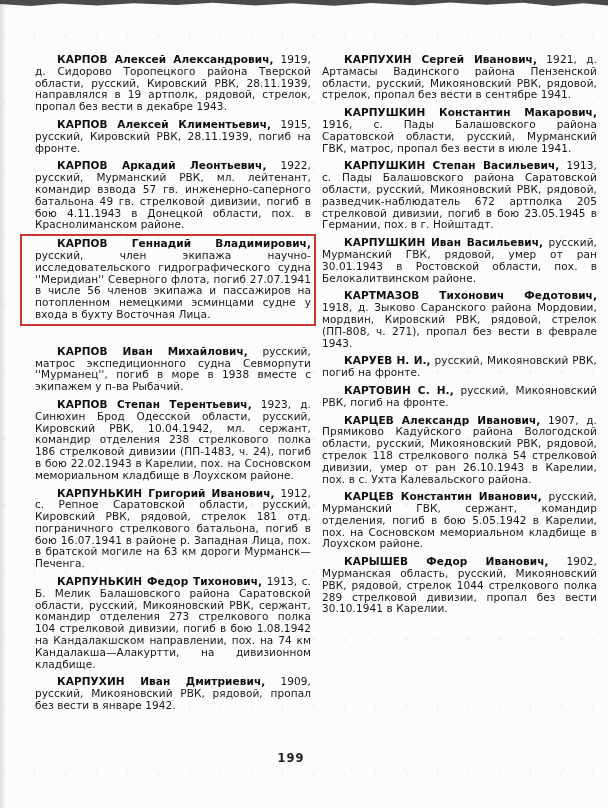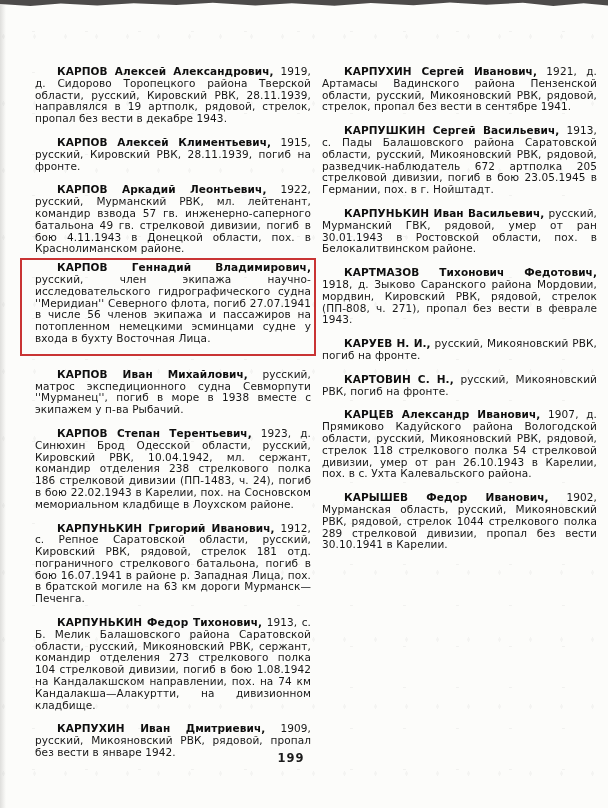--- a/index.html
+++ b/index.html
@@ -49,28 +49,28 @@
     width: 276px;
     text-align: justify;
     font-size: 10.5px;
     line-height: 11.8px;
     letter-spacing: 0.1px;
     hyphens: auto;
     -webkit-hyphens: auto;
   }
   .col-right { width: 275px; }
   p.entry {
-    margin: 12px 0 6px 0;
+    margin: 0 0 6px 0;
     text-indent: 22px;
   }
   p.entry b { font-weight: bold; color: #0f0f0f; }
   p.entry.highlight {
     border: 2px solid var(--highlight-color, #c93434);
-    margin: -3px -5px 13px -15px;
-    padding: 2px 3px 9px 13px;
+    margin: -3px -5px 20px -15px;
+    padding: 2px 3px 3px 13px;
   }
   .page-number {
     position: absolute;
     top: 751px;
     left: 246px;
     width: 90px;
     text-align: center;
     font-size: 11.5px;
     font-weight: bold;
     letter-spacing: 1px;
@@ -90,23 +90,25 @@
         <p class="entry"><b>КАРПОВ Аркадий Леонтьевич,</b> <span>1922, русский, Мурманский РВК, мл. лейтенант, командир взвода 57 гв. инженерно-саперного батальона 49 гв. стрелковой дивизии, погиб в бою 4.11.1943 в Донецкой области, пох. в Краснолиманском районе.</span></p>
         <p class="entry highlight"><b>КАРПОВ Геннадий Владимирович,</b> <span>русский, член экипажа научно-исследовательского гидрографического судна ''Меридиан'' Северного флота, погиб 27.07.1941 в числе 56 членов экипажа и пассажиров на потопленном немецкими эсминцами судне у входа в бухту Восточная Лица.</span></p>
         <p class="entry"><b>КАРПОВ Иван Михайлович,</b> <span>русский, матрос экспедиционного судна Севморпути ''Мурманец'', погиб в море в 1938 вместе с экипажем у п-ва Рыбачий.</span></p>
         <p class="entry"><b>КАРПОВ Степан Терентьевич,</b> <span>1923, д. Синюхин Брод Одесской области, русский, Кировский РВК, 10.04.1942, мл. сержант, командир отделения 238 стрелкового полка 186 стрелковой дивизии (ПП-1483, ч. 24), погиб в бою 22.02.1943 в Карелии, пох. на Сосновском мемориальном кладбище в Лоухском районе.</span></p>
         <p class="entry"><b>КАРПУНЬКИН Григорий Иванович,</b> <span>1912, с. Репное Саратовской области, русский, Кировский РВК, рядовой, стрелок 181 отд. пограничного стрелкового батальона, погиб в бою 16.07.1941 в районе р. Западная Лица, пох. в братской могиле на 63 км дороги Мурманск—Печенга.</span></p>
         <p class="entry"><b>КАРПУНЬКИН Федор Тихонович,</b> <span>1913, с. Б. Мелик Балашовского района Саратовской области, русский, Микояновский РВК, сержант, командир отделения 273 стрелкового полка 104 стрелковой дивизии, погиб в бою 1.08.1942 на Кандалакшском направлении, пох. на 74 км Кандалакша—Алакуртти, на дивизионном кладбище.</span></p>
         <p class="entry"><b>КАРПУХИН Иван Дмитриевич,</b> <span>1909, русский, Микояновский РВК, рядовой, пропал без вести в январе 1942.</span></p>
       </div>
     <div class="col col-right" id="col-right">
         <p class="entry"><b>КАРПУХИН Сергей Иванович,</b> <span>1921, д. Артамасы Вадинского района Пензенской области, русский, Микояновский РВК, рядовой, стрелок, пропал без вести в сентябре 1941.</span></p>
-        <p class="entry"><b>КАРПУШКИН Сергей Васильевич,</b> <span>1913, с. Пады Балашовского района Саратовской области, русский, Микояновский РВК, рядовой, разведчик-наблюдатель 672 артполка 205 стрелковой дивизии, погиб в бою 23.05.1945 в Германии, пох. в г. Нойштадт.</span></p>
-        <p class="entry"><b>КАРПУНЬКИН Иван Васильевич,</b> <span>русский, Мурманский ГВК, рядовой, умер от ран 30.01.1943 в Ростовской области, пох. в Белокалитвинском районе.</span></p>
+        <p class="entry"><b>КАРПУШКИН Константин Макарович,</b> <span>1916, с. Пады Балашовского района Саратовской области, русский, Мурманский ГВК, матрос, пропал без вести в июле 1941.</span></p>
+        <p class="entry"><b>КАРПУШКИН Степан Васильевич,</b> <span>1913, с. Пады Балашовского района Саратовской области, русский, Микояновский РВК, рядовой, разведчик-наблюдатель 672 артполка 205 стрелковой дивизии, погиб в бою 23.05.1945 в Германии, пох. в г. Нойштадт.</span></p>
+        <p class="entry"><b>КАРПУШКИН Иван Васильевич,</b> <span>русский, Мурманский ГВК, рядовой, умер от ран 30.01.1943 в Ростовской области, пох. в Белокалитвинском районе.</span></p>
         <p class="entry"><b>КАРТМАЗОВ Тихонович Федотович,</b> <span>1918, д. Зыково Саранского района Мордовии, мордвин, Кировский РВК, рядовой, стрелок (ПП-808, ч. 271), пропал без вести в феврале 1943.</span></p>
         <p class="entry"><b>КАРУЕВ Н. И.,</b> <span>русский, Микояновский РВК, погиб на фронте.</span></p>
         <p class="entry"><b>КАРТОВИН С. Н.,</b> <span>русский, Микояновский РВК, погиб на фронте.</span></p>
         <p class="entry"><b>КАРЦЕВ Александр Иванович,</b> <span>1907, д. Прямиково Кадуйского района Вологодской области, русский, Микояновский РВК, рядовой, стрелок 118 стрелкового полка 54 стрелковой дивизии, умер от ран 26.10.1943 в Карелии, пох. в с. Ухта Калевальского района.</span></p>
+        <p class="entry"><b>КАРЦЕВ Константин Иванович,</b> <span>русский, Мурманский ГВК, сержант, командир отделения, погиб в бою 5.05.1942 в Карелии, пох. на Сосновском мемориальном кладбище в Лоухском районе.</span></p>
         <p class="entry"><b>КАРЫШЕВ Федор Иванович,</b> <span>1902, Мурманская область, русский, Микояновский РВК, рядовой, стрелок 1044 стрелкового полка 289 стрелковой дивизии, пропал без вести 30.10.1941 в Карелии.</span></p>
       </div>
   </div>
   <div class="page-number">199</div>
 </div>
 
 </body></html>

